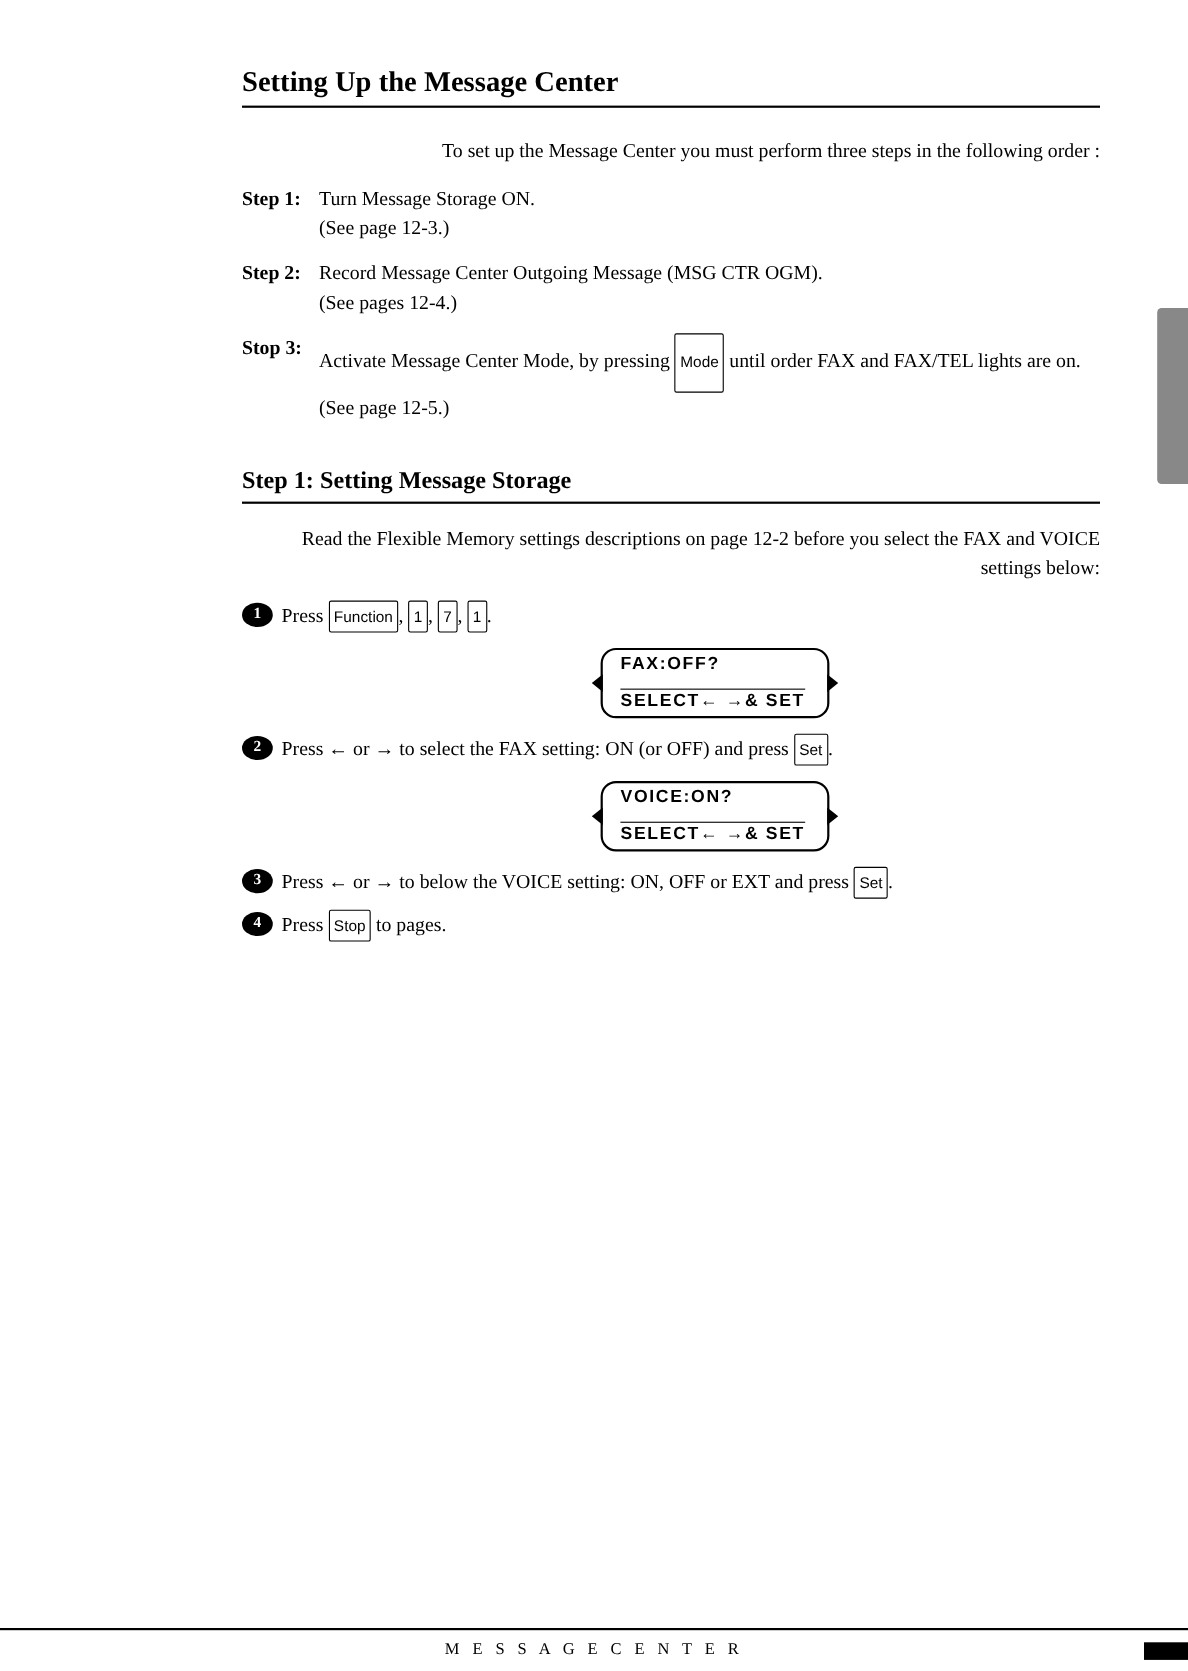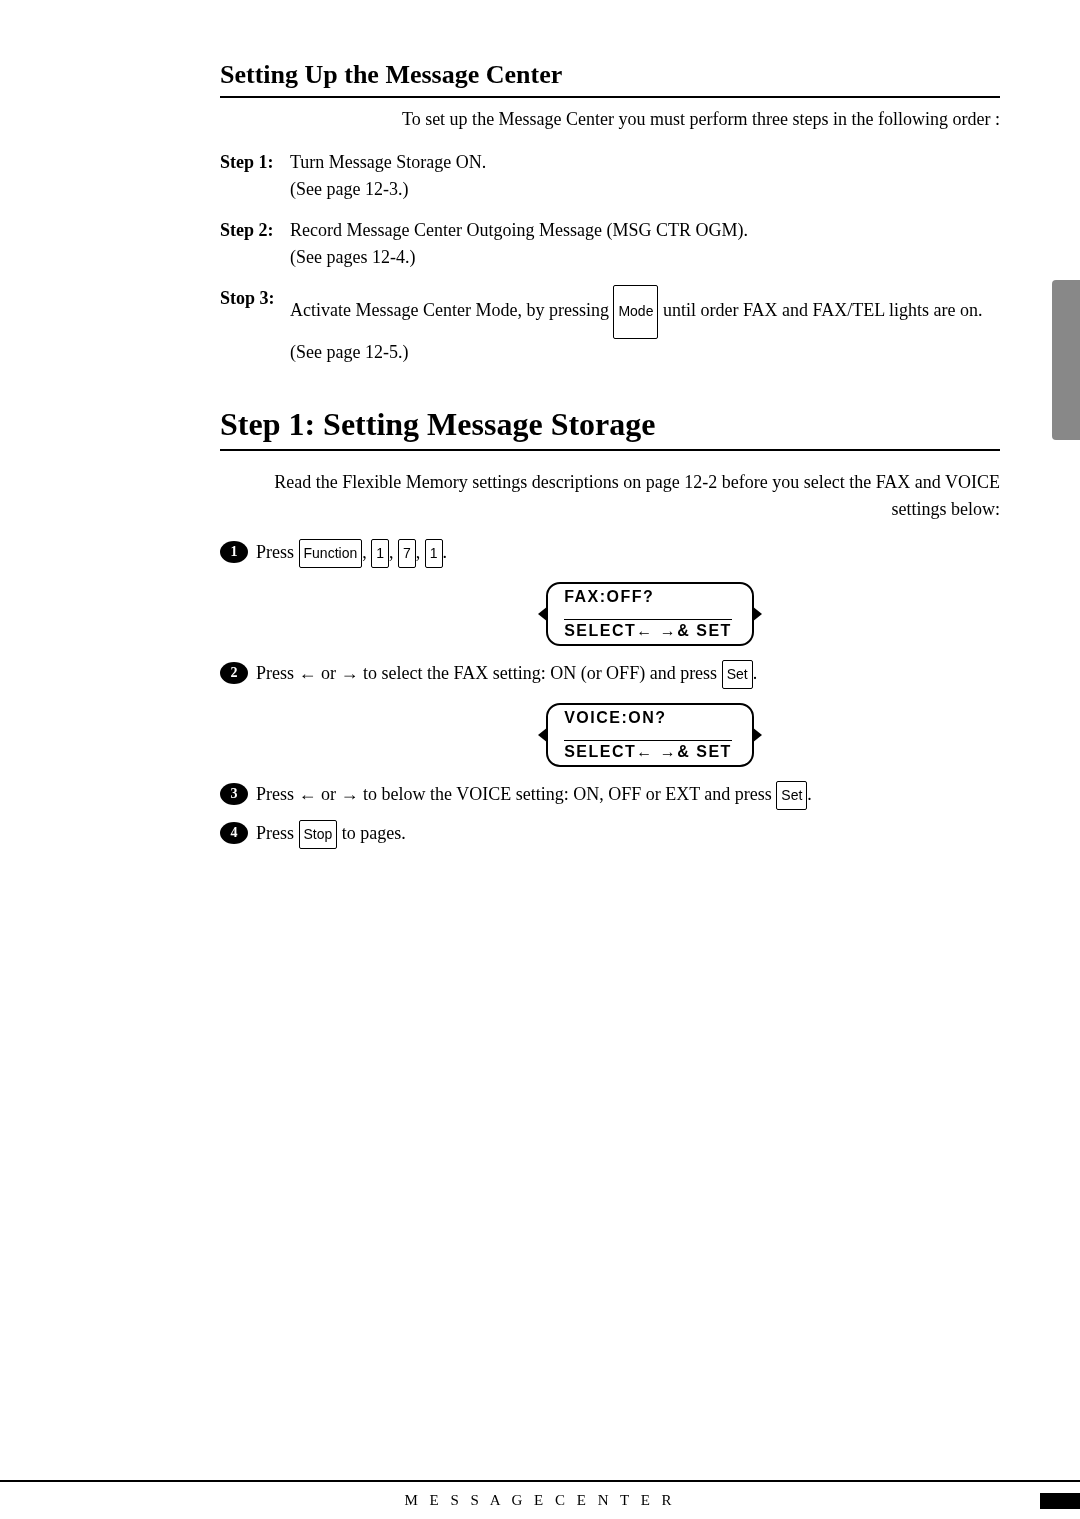--- a/index.html
+++ b/index.html
@@ -36,21 +36,21 @@
       height: 160px;
       background: #888888;
       border-radius: 4px 0 0 4px;
     }
 
     .section-title {
       font-size: 26px;
       font-weight: bold;
       border-bottom: 2px solid #000;
       padding-bottom: 6px;
-      margin-bottom: 8px;
+      margin-bottom: 26px;
     }
 
     .intro-text {
       font-size: 18px;
       line-height: 1.5;
       margin-bottom: 16px;
       text-align: right;
     }
 
     .step-item {
@@ -79,21 +79,21 @@
       border-radius: 2px;
       vertical-align: middle;
       line-height: 1.4;
     }
 
     .section2 {
       margin-top: 40px;
     }
 
     .section2-title {
-      font-size: 32px;
+      font-size: 22px;
       font-weight: bold;
       border-bottom: 2px solid #000;
       padding-bottom: 6px;
       margin-bottom: 18px;
     }
 
     .numbered-step {
       display: flex;
       align-items: flex-start;
       margin-bottom: 10px;

